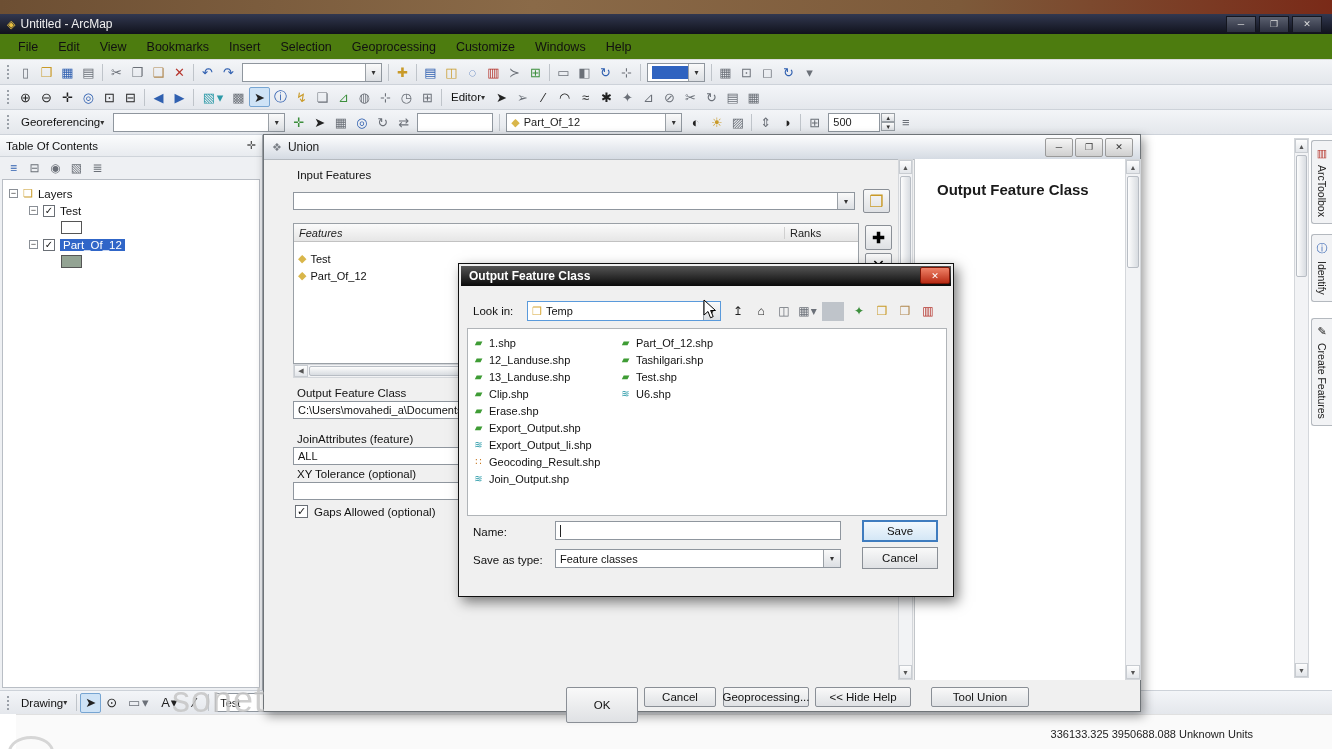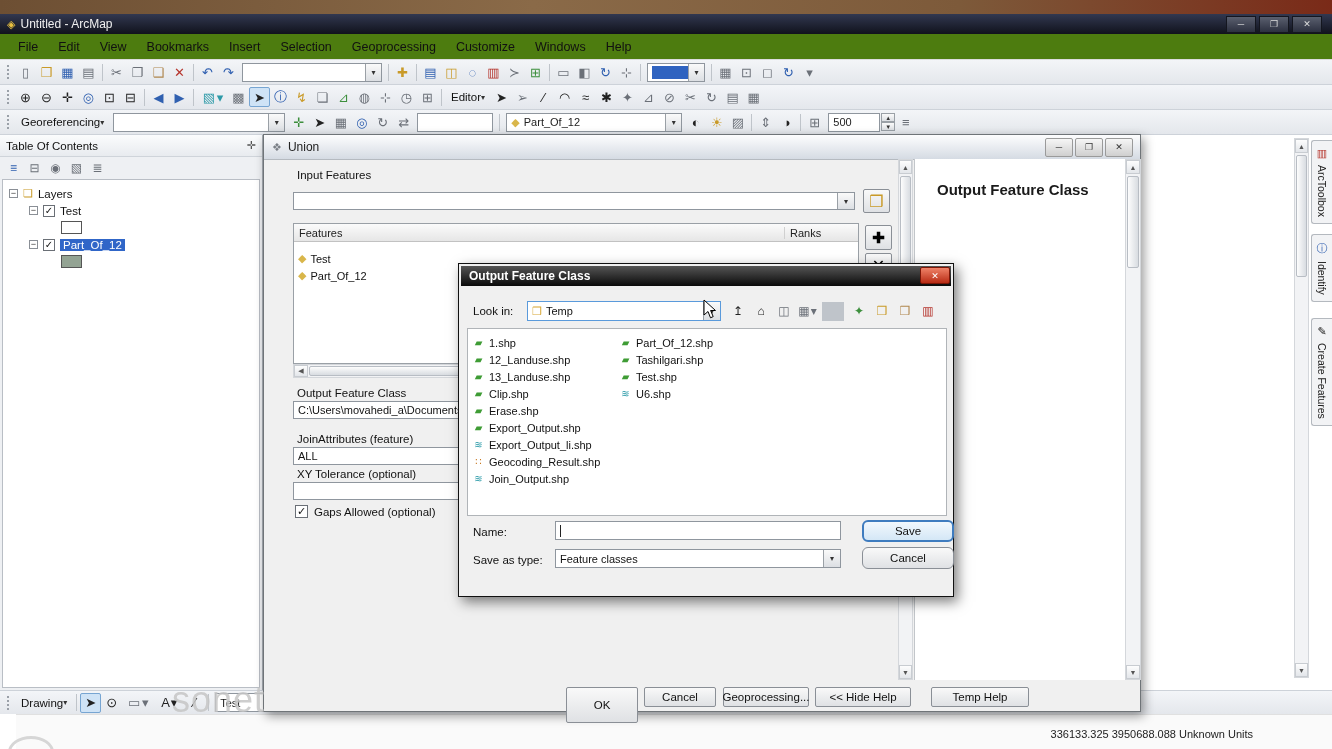--- a/index.html
+++ b/index.html
@@ -111,21 +111,21 @@
   .u-field .dd{position:absolute;right:0;top:0;bottom:0;width:16px;
     background:linear-gradient(#fafafa,#dcdfe3);border-left:1px solid #9aa0a6;
     display:flex;align-items:center;justify-content:center;font-size:8px;color:#333;}
   .u-side-btn{position:absolute;width:27px;height:25px;background:linear-gradient(#f9f9f9,#dfe1e4);
     border:1px solid #8a8f96;border-radius:2px;display:flex;align-items:center;justify-content:center;
     box-sizing:border-box;}
   .feat-table{position:absolute;left:29px;top:88px;width:566px;height:141px;background:#fff;
     border:1px solid #9aa0a6;box-sizing:border-box;}
   .feat-head{height:17px;display:flex;background:linear-gradient(#fbfbfb,#e6e6e6);
     border-bottom:1px solid #c2c2c2;font-size:11px;color:#222;align-items:center;}
-  .fh-features{flex:1;padding-left:5px;}
+  .fh-features{flex:1;padding-left:5px;font-style:italic;}
   .fh-ranks{width:74px;border-left:1px solid #d0d0d0;padding-left:5px;box-sizing:border-box;}
   .feat-row{height:17px;display:flex;align-items:center;font-size:11px;color:#111;padding-left:4px;}
   .feat-row .dia{color:#d9b64a;font-size:11px;margin-right:4px;}
   .help-panel{position:absolute;left:650px;top:24px;width:211px;height:521px;background:#fff;
     border-left:1px solid #c2c6ca;box-sizing:border-box;}
   .help-title{margin:22px 0 0 22px;font-size:15px;font-weight:bold;color:#1a1a1a;}
   .help-text{margin:12px 0 0 22px;width:168px;font-size:12.3px;color:#222;line-height:1.3;}
   .chk{width:13px;height:13px;border:1px solid #6a6f76;background:#fff;font-size:11px;line-height:11px;
     text-align:center;color:#111;box-sizing:border-box;flex:0 0 auto;}
 
@@ -150,23 +150,23 @@
   .s-nav .tbi{width:22px;height:19px;font-size:12px;}
   .file-list{position:absolute;left:8px;top:64px;width:480px;height:188px;background:#fff;
     border:1px solid #b0b4b8;box-sizing:border-box;}
   .files{display:flex;flex-flow:column wrap;height:155px;align-content:flex-start;padding:5px 4px;}
   .file-item{height:17px;width:147px;display:flex;align-items:center;gap:4px;font-size:11px;color:#111;}
   .file-item .fi{font-size:10px;width:13px;text-align:center;flex:0 0 auto;}
   .t-poly .fi{color:#3f9c35}.t-line .fi{color:#2a9aa8}.t-point .fi{color:#c87820}
   .s-input{position:absolute;height:19px;background:#fff;border:1px solid #8f969e;box-sizing:border-box;
     display:flex;align-items:center;}
   .caret{display:inline-block;width:1px;height:12px;background:#222;margin-left:4px;}
-  .s-btn{position:absolute;width:92px;height:22px;display:flex;align-items:center;justify-content:center;
+  .s-btn{position:absolute;width:76px;height:22px;display:flex;align-items:center;justify-content:center;
     font-size:11.5px;color:#111;background:linear-gradient(#f9f9f9,#dfe1e4);border:1px solid #8a8f96;
-    border-radius:6px;box-sizing:border-box;}
+    border-radius:0;box-sizing:border-box;}
   .s-btn.default{border:2px solid #3f7cbf;background:linear-gradient(#f2f8fd,#d4e7f6);}
 
   
   .rtabs{position:absolute;left:1311px;top:140px;width:21px;z-index:5;}
   .rtab{background:#f2f3f5;border:1px solid #b4b9bf;border-right:none;border-radius:3px 0 0 3px;
     writing-mode:vertical-rl;font-size:10.5px;color:#222;display:flex;align-items:center;
     padding:6px 0;box-sizing:border-box;width:21px;}
   .rtab .ticon{writing-mode:horizontal-tb;font-size:11px;margin-bottom:5px;}
   .rt-gap1{margin-top:10px}.rt-gap2{margin-top:16px}
 
@@ -426,21 +426,21 @@
     <div class="vscroll" style="left:861px;top:24px;height:521px;width:16px">
       <span class="sb-btn sb-up">▲</span>
       <span class="sb-btn sb-dn">▼</span>
       <span class="sb-thumb" style="top:16px;height:90px"></span>
     </div>
 
     <div class="btn" style="left:302px;top:552px;width:72px;height:36px">OK</div>
     <div class="btn" style="left:380px;top:552px;width:72px;height:20px">Cancel</div>
     <div class="btn" style="left:459px;top:552px;width:86px;height:20px">Geoprocessing...</div>
     <div class="btn" style="left:551px;top:552px;width:96px;height:20px">&lt;&lt; Hide Help</div>
-    <div class="btn" style="left:667px;top:552px;width:98px;height:20px">Temp Help</div>
+    <div class="btn" style="left:667px;top:552px;width:98px;height:20px">Tool Union</div>
   </div>
 
   <div class="save-dlg">
     <div class="s-titlebar">
       <span>Output Feature Class</span>
     </div>
     <div class="s-close">✕</div>
 
     <div class="s-label" style="left:14px;top:41px">Look in:</div>
     <div class="s-combo" style="left:68px;top:37px;width:194px">

